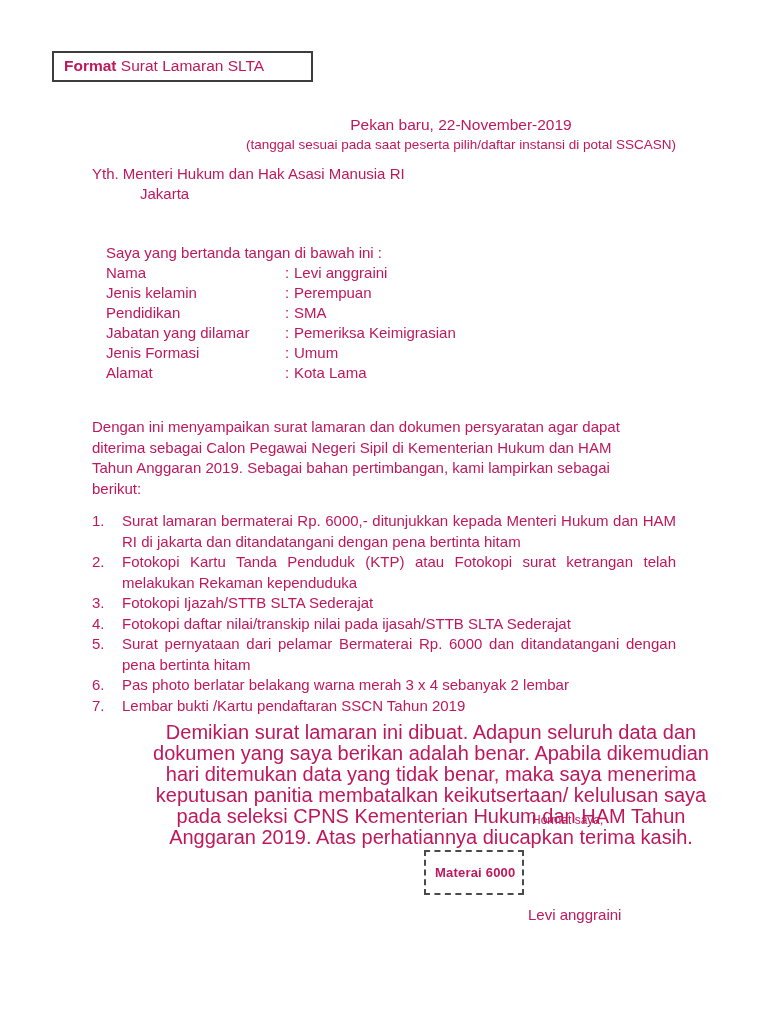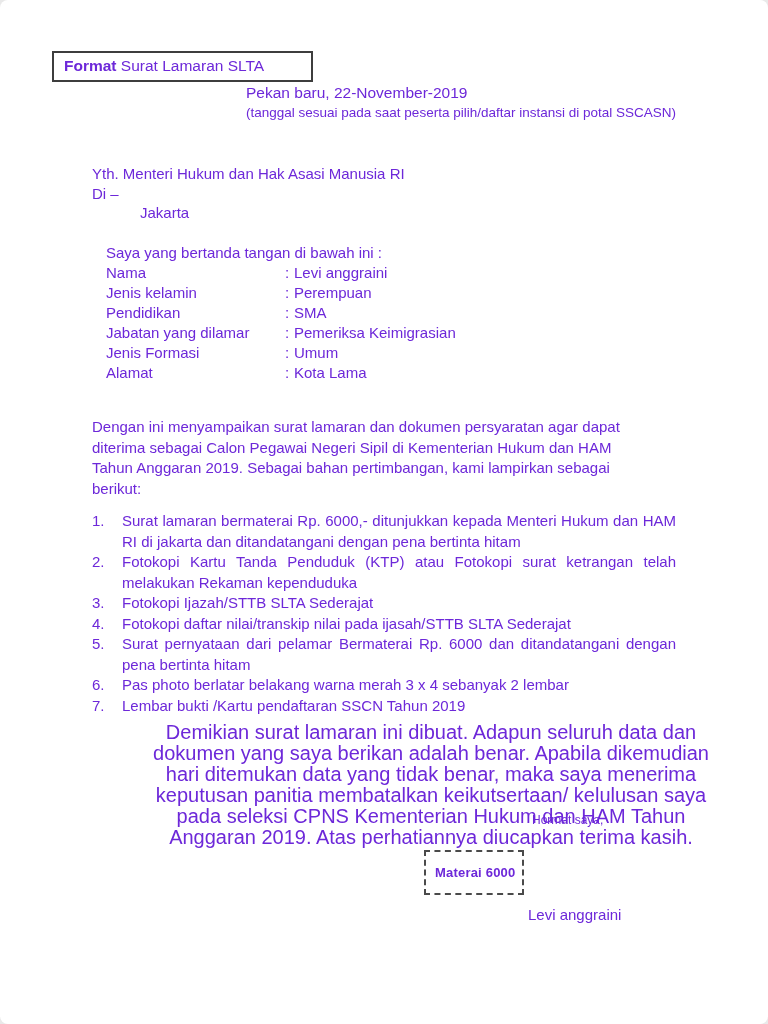--- a/index.html
+++ b/index.html
@@ -3,46 +3,45 @@
 <meta charset="utf-8">
 <style>
   html, body { margin: 0; padding: 0; background: #e9e9e9; }
   .page {
     position: relative;
     width: 768px;
     height: 1024px;
     margin: 0 auto;
     background: #ffffff;
     font-family: "Liberation Sans", "DejaVu Sans", sans-serif;
-    color: #6d28d9;
+    color: #be185d;
     overflow: hidden;
-    border-radius: 8px;
     -webkit-font-smoothing: antialiased;
   }
 
   
   .format-box {
     position: absolute;
     left: 52px;
     top: 51px;
     width: 237px;
     border: 2px solid #3d3d3d;
     padding: 4px 10px 5px 10px;
     font-size: 15.5px;
     background: #ffffff;
     white-space: nowrap;
   }
   .format-box b { font-weight: bold; }
 
   
   .date-block {
     position: absolute;
-    top: 82px;
+    top: 114px;
     right: 92px;
-    text-align: left;
+    text-align: center;
   }
   .date-line { font-size: 15.5px; line-height: 21px; }
   .date-note { font-size: 13.5px; line-height: 20px; }
 
   
   .recipient {
     position: absolute;
     left: 92px;
     top: 164px;
     font-size: 15px;
@@ -137,21 +136,20 @@
     <span>Surat Lamaran SLTA</span>
   </div>
 
   <div class="date-block">
     <div class="date-line">Pekan baru, 22-November-2019</div>
     <div class="date-note">(tanggal sesuai pada saat peserta pilih/daftar instansi di potal SSCASN)</div>
   </div>
 
   <div class="recipient">
     <div>Yth. Menteri Hukum dan Hak Asasi Manusia RI</div>
-    <div>Di –</div>
     <div class="city">Jakarta</div>
   </div>
 
   <div class="applicant">
     <div>Saya yang bertanda tangan di bawah ini :</div>
     <div class="field-row">
       <span class="label">Nama</span><span class="sep">:</span><span class="value">Levi anggraini</span>
     </div>
     <div class="field-row">
       <span class="label">Jenis kelamin</span><span class="sep">:</span><span class="value">Perempuan</span>

